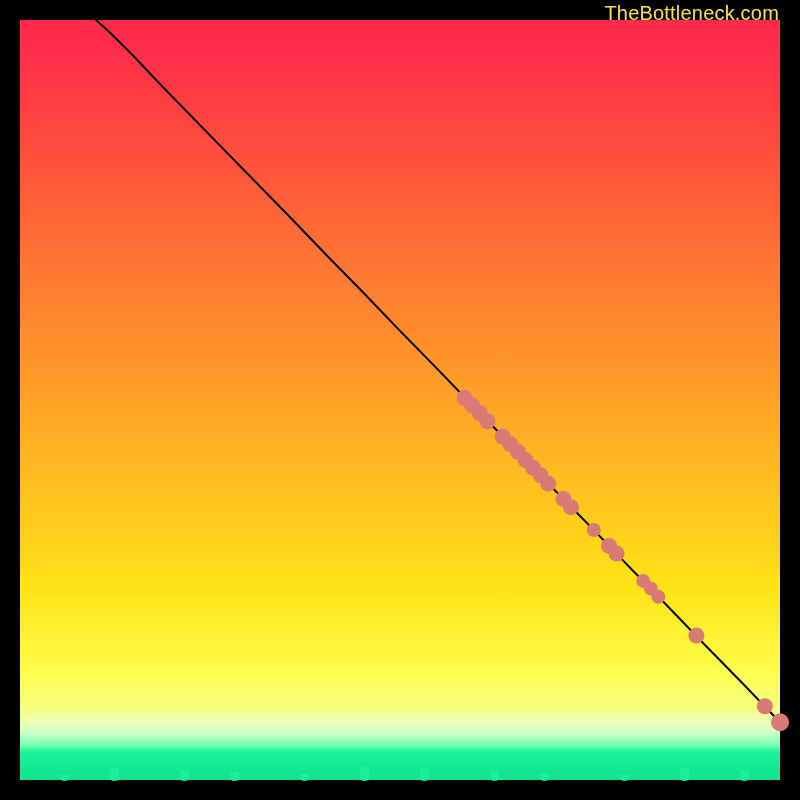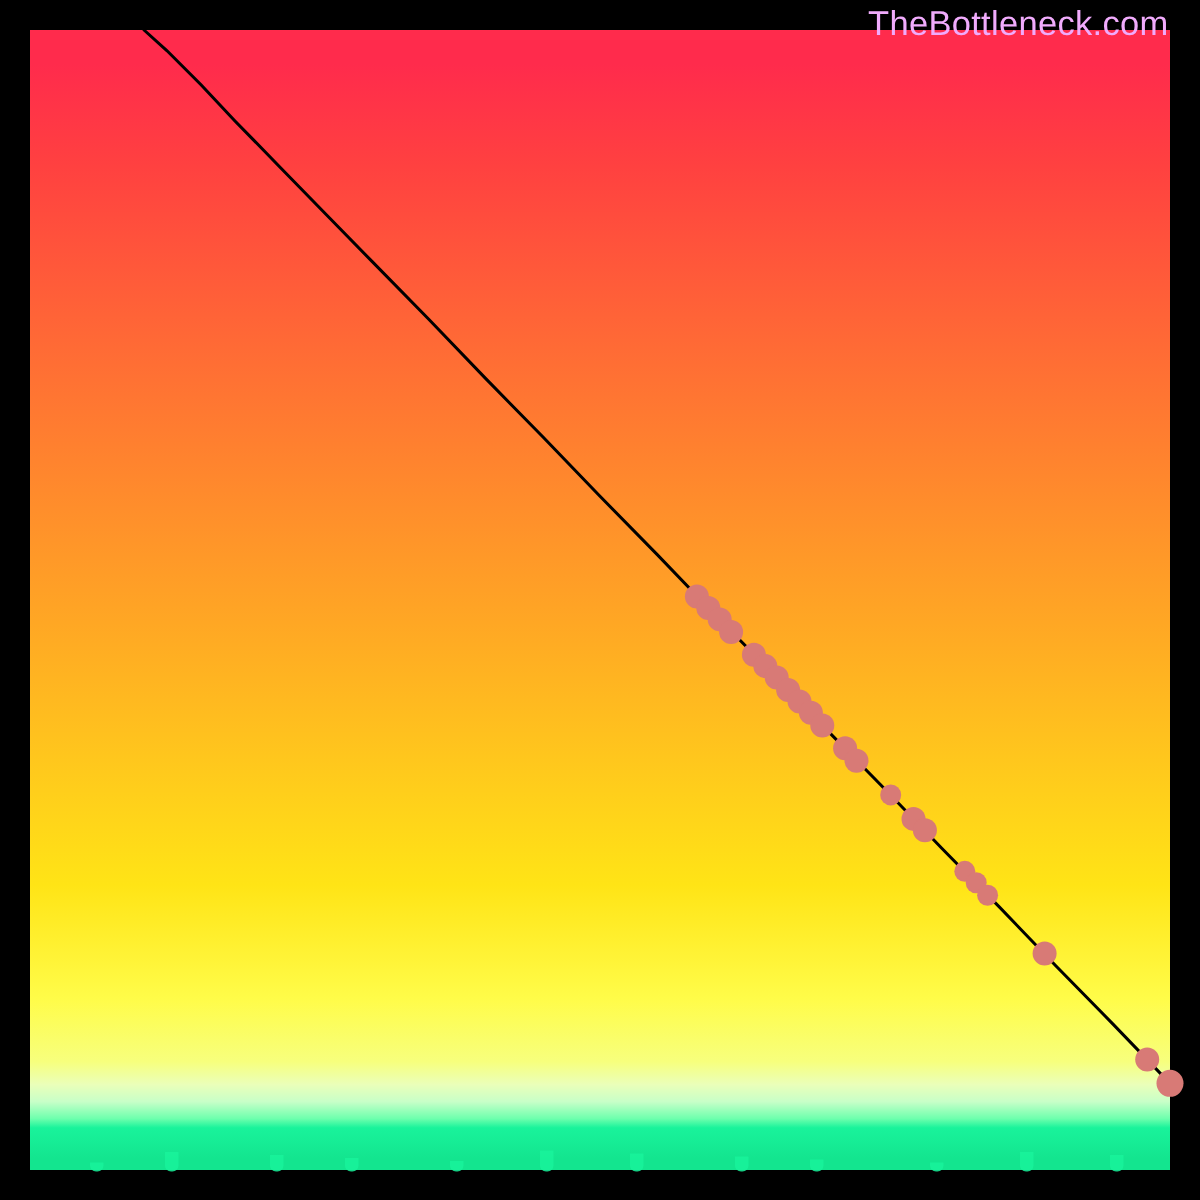--- a/index.html
+++ b/index.html
@@ -45,22 +45,22 @@
     height: 10px;
     background: #19f39b;
     border-radius: 0 0 4px 4px;
     opacity: 0.85;
   }
   .attribution {
     position: absolute;
     top: 2px;
     right: 21px;
     font-family: Arial, Helvetica, sans-serif;
-    font-size: 23px;
-    color: #f0abfc;
+    font-size: 20px;
+    color: #fde047;
     letter-spacing: 0.2px;
   }
   svg.curve {
     position: absolute;
     left: 0;
     top: 0;
     width: 760px;
     height: 760px;
     overflow: visible;
   }

